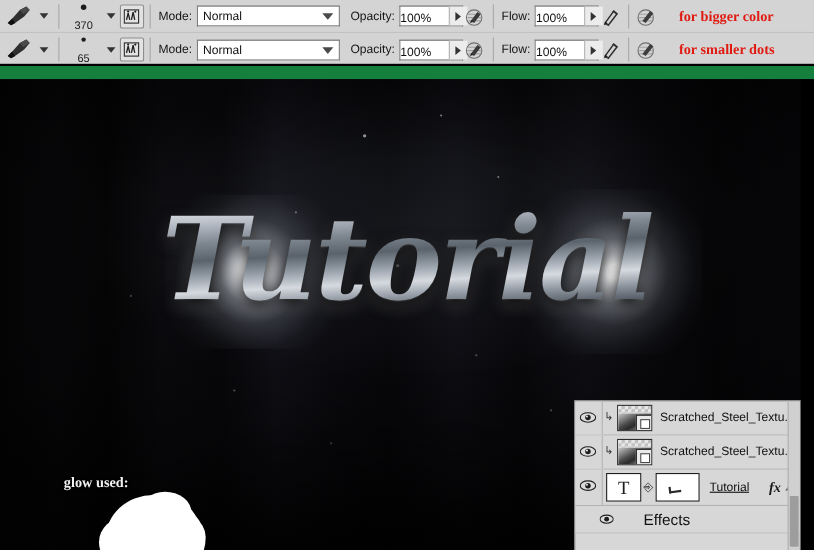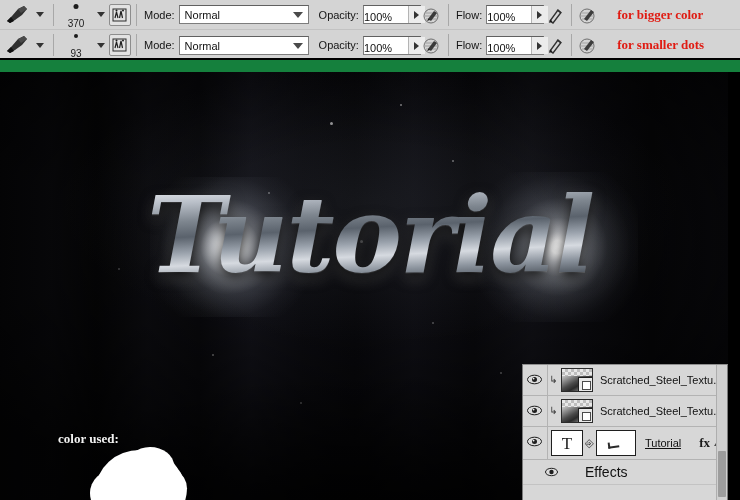--- a/index.html
+++ b/index.html
@@ -270,21 +270,21 @@
   }
 
   .lname{
     flex:1;font-size:11px;color:#111;margin-left:7px;white-space:nowrap;
     overflow:hidden;text-overflow:ellipsis;
   }
   .lrow.sel .lname{color:#fff;font-weight:bold;}
   .lname.uline{text-decoration:underline;flex:none;margin-left:9px;}
 
   .fxico{
-    font-family:"Liberation Serif", serif;font-weight:bold;
+    font-family:"Liberation Serif", serif;font-style:italic;font-weight:bold;
     font-size:13px;color:#1a1a1a;flex:none;margin-left:auto;padding-right:4px;
   }
   .uptri{
     width:0;height:0;border-left:4px solid transparent;border-right:4px solid transparent;
     border-bottom:6px solid #4a4a4a;flex:none;margin-right:5px;
   }
 
   .efrow{
     position:relative;height:25px;width:100%;
     border-bottom:1px solid #c3c3c3;display:flex;align-items:center;
@@ -394,21 +394,21 @@
           <path d="M3 17 L8 12 L14 5 L20 2 L23 5 L18 11 L11 16 L6 19 Z" fill="#2f2f2f"></path>
           <path d="M3 17 L7 13 L10 17 L6 19 Z" fill="#111"></path>
           <path d="M14 5 L20 2 L23 5 L17 9 Z" fill="#4a4a4a"></path>
         </svg>
       </div>
       <div class="tri-down"></div>
       <div class="sep"></div>
 
       <div class="brushsize">
         <div class="dot" style="width:4px;height:4px;"></div>
-        <div class="num">93</div>
+        <div class="num">65</div>
       </div>
       <div class="tri-down"></div>
 
       <div class="togglebtn">
         <svg width="16" height="16" viewBox="0 0 16 16">
           <rect x="1" y="2" width="13" height="12" fill="none" stroke="#2a2a2a" stroke-width="1"></rect>
           <path d="M3 11 L4.5 5 L6 11" stroke="#1f1f1f" stroke-width="1.2" fill="none"></path>
           <path d="M7.5 11 L9 4 L10.5 11" stroke="#1f1f1f" stroke-width="1.2" fill="none"></path>
           <circle cx="4.5" cy="3.5" r="1" fill="#1f1f1f"></circle>
           <circle cx="11" cy="3.5" r="1" fill="#1f1f1f"></circle>
@@ -480,21 +480,21 @@
     <div class="speck" style="left:212px;top:282px;width:2px;height:2px;opacity:.3;"></div>
     <div class="speck" style="left:432px;top:250px;width:2px;height:2px;opacity:.28;"></div>
     <div class="speck" style="left:118px;top:196px;width:2px;height:2px;opacity:.22;"></div>
     <div class="speck" style="left:500px;top:300px;width:2px;height:2px;opacity:.25;"></div>
     <div class="speck" style="left:300px;top:330px;width:2px;height:2px;opacity:.2;"></div>
 
     <div class="wordwrap">
       <div class="word">Tutorial</div>
     </div>
 
-    <div class="colorcap">color used:</div>
+    <div class="colorcap">glow used:</div>
     <div class="blob"></div>
 
     <div class="layers">
 
 
       <div class="lrow">
         <div class="eyecell">
           <svg width="15" height="11" viewBox="0 0 15 11">
             <ellipse cx="7.5" cy="5.5" rx="7" ry="4.3" fill="#dcdcdc" stroke="#1e1e1e" stroke-width="1"></ellipse>
             <circle cx="7.5" cy="5.5" r="2.5" fill="#1e1e1e"></circle>

